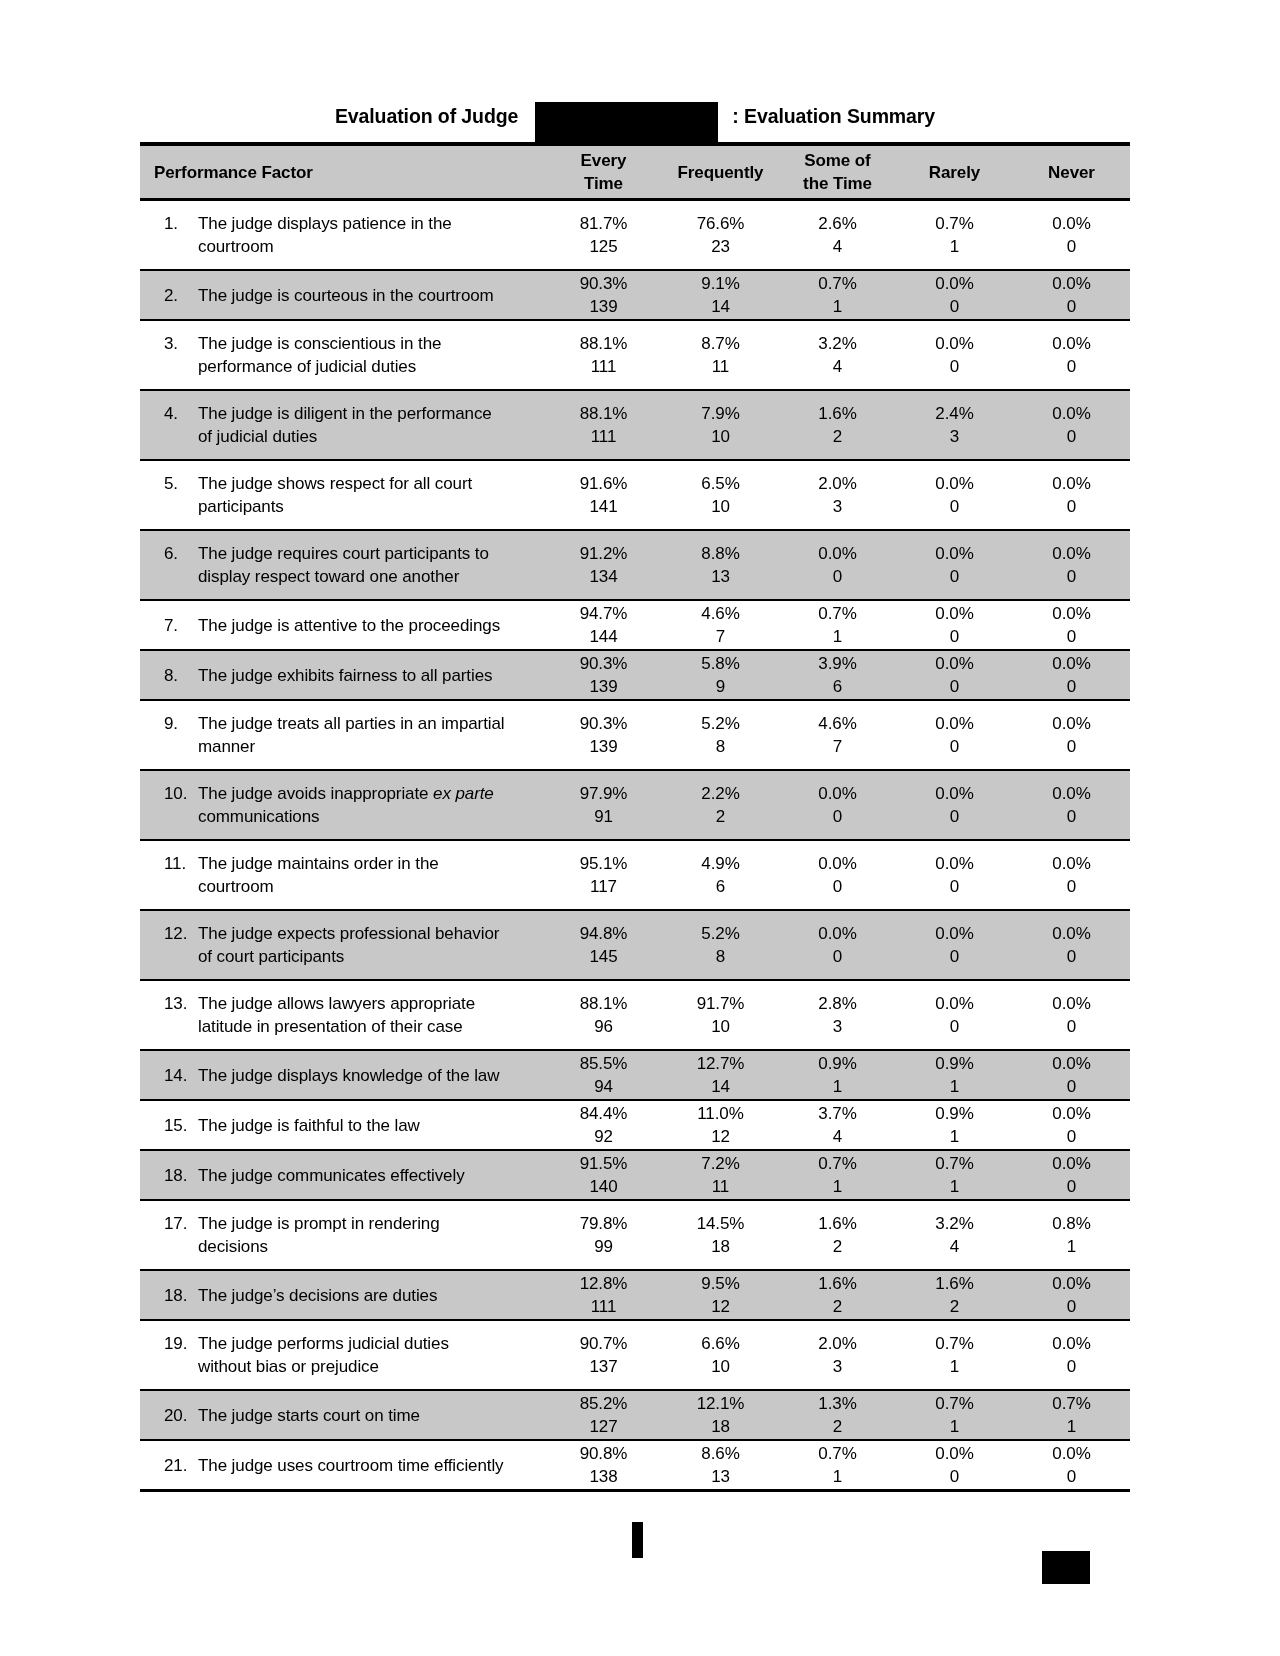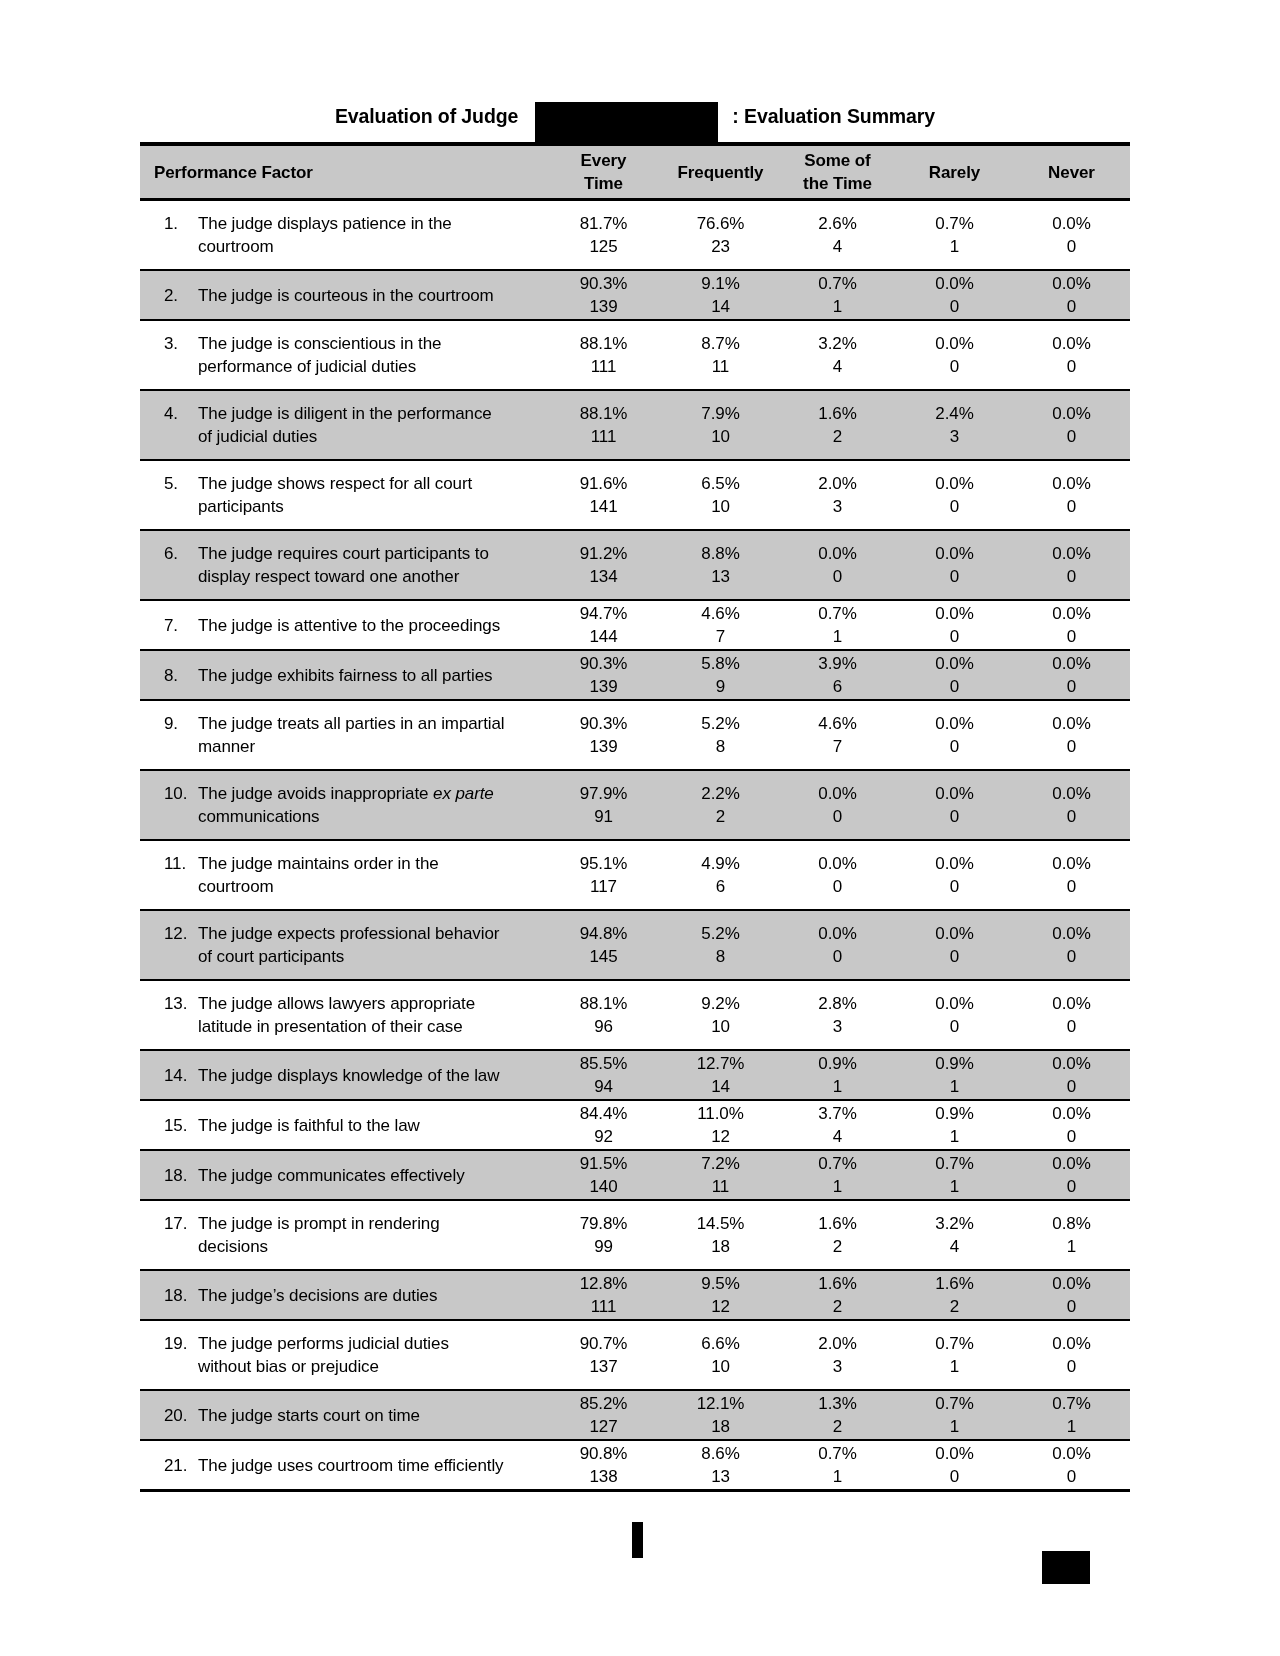--- a/index.html
+++ b/index.html
@@ -437,21 +437,21 @@
             <div class="factor-wrap">
               <span class="num">13.</span>
               <span class="factor-text">The judge allows lawyers appropriate<br>latitude in presentation of their case</span>
             </div>
           </td>
           <td class="val-cell">
             <div class="pct">88.1%</div>
             <div class="cnt">96</div>
           </td>
           <td class="val-cell">
-            <div class="pct">9.2%</div>
+            <div class="pct">91.7%</div>
             <div class="cnt">10</div>
           </td>
           <td class="val-cell">
             <div class="pct">2.8%</div>
             <div class="cnt">3</div>
           </td>
           <td class="val-cell">
             <div class="pct">0.0%</div>
             <div class="cnt">0</div>
           </td>

